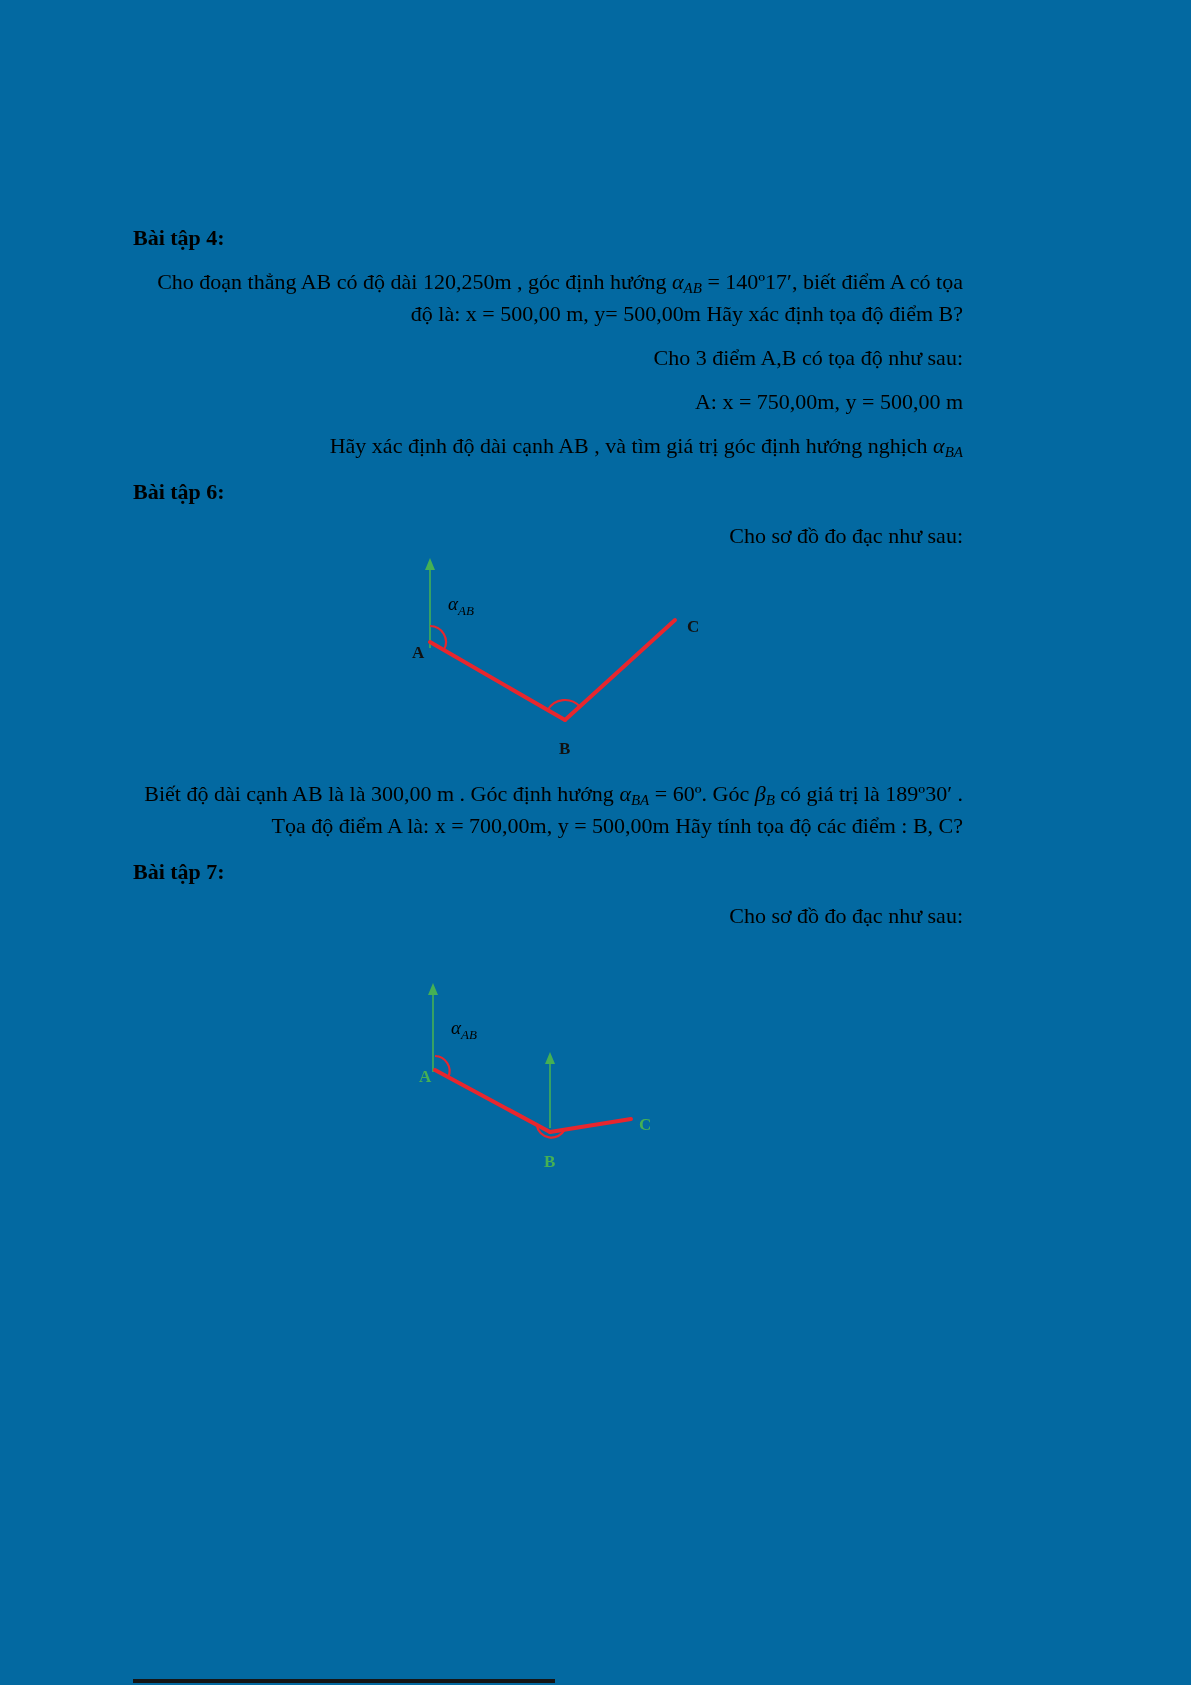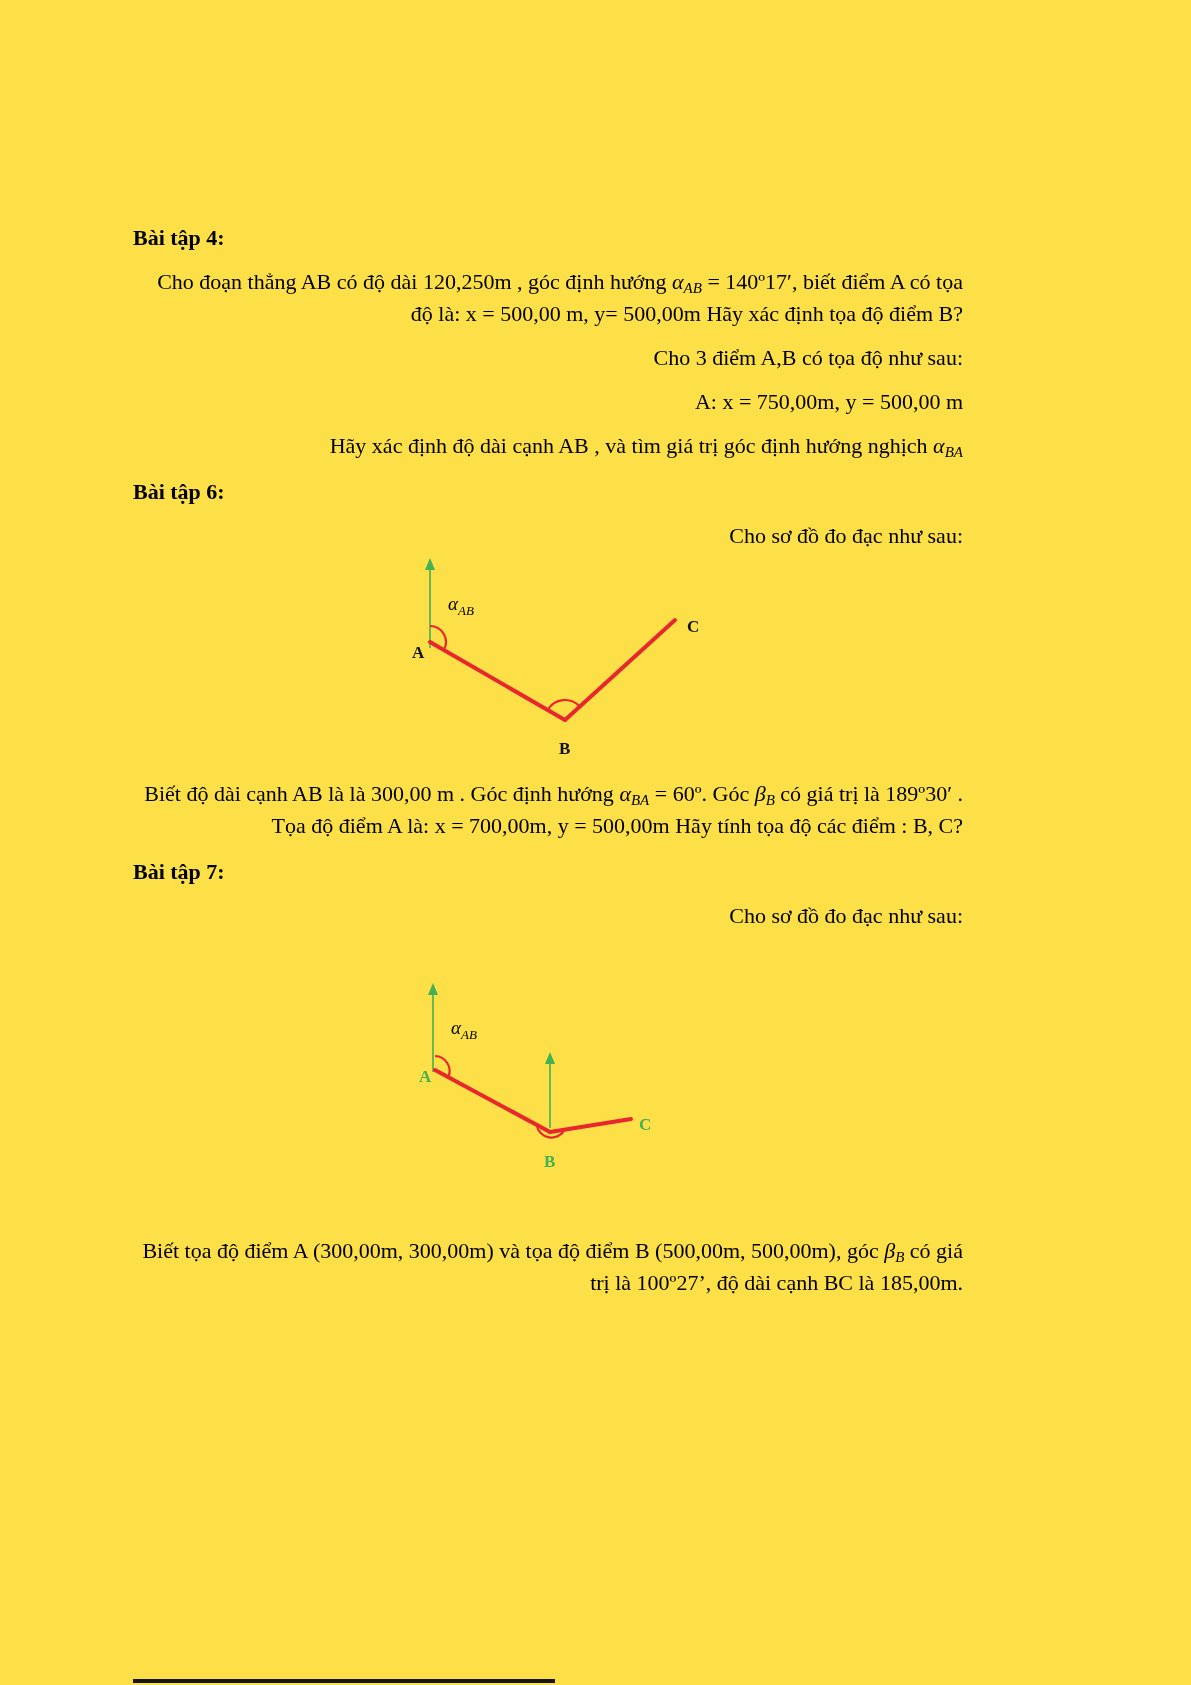--- a/index.html
+++ b/index.html
@@ -1,20 +1,20 @@
 <!DOCTYPE html>
 <html><head>
 <meta charset="utf-8">
 <style>
   html,body { margin:0; padding:0; background:#ffffff; }
   .page {
     position:relative;
     width:1191px;
     height:1685px;
-    background:#fde047;
+    background:#0369a1;
     font-family:"Liberation Serif", serif;
     font-size:22px;
     color:#000;
     overflow:hidden;
   }
   .content {
     position:absolute;
     left:133px;
     top:222px;
     width:830px;
@@ -108,18 +108,17 @@
         <path d="M 24 76 A 15 15 0 0 1 37.3 97" fill="none" stroke-width="2.2" stroke="#e8262d"></path>
         <path d="M 125.7 145 A 15 15 0 0 0 153.8 149.6" fill="none" stroke-width="2.2" stroke="#e8262d"></path>
 
         <text x="40" y="54" class="svg-alpha"><tspan>α</tspan><tspan dy="5" class="svg-sub">AB</tspan></text>
         <text x="8" y="102" class="svg-label" fill="#45b054">A</text>
         <text x="133" y="187" class="svg-label" fill="#45b054">B</text>
         <text x="228" y="150" class="svg-label" fill="#45b054">C</text>
       </svg>
     </div>
 
-    <p class="para p-after-d2"><span>Biết tọa độ điểm A (300,00m, 300,00m) và tọa độ điểm B (500,00m, 500,00m), góc </span><span class="msym">β</span><sub class="msub">B</sub><span> có giá trị là 100º27’, độ dài cạnh BC là 185,00m.</span></p>
 
   </div>
 
   <div class="bottom-line"></div>
 </div>
 
 </body></html>

